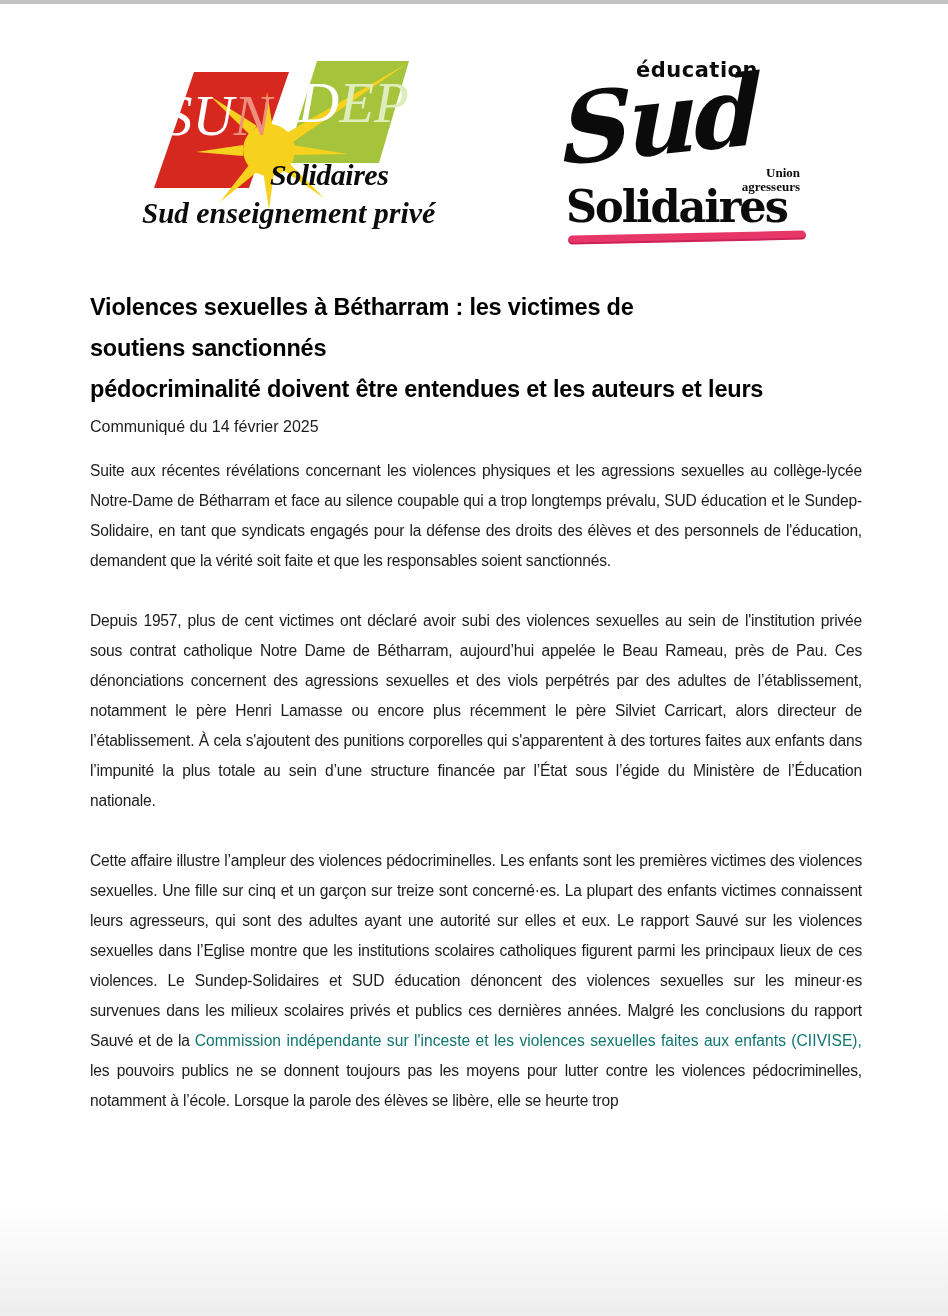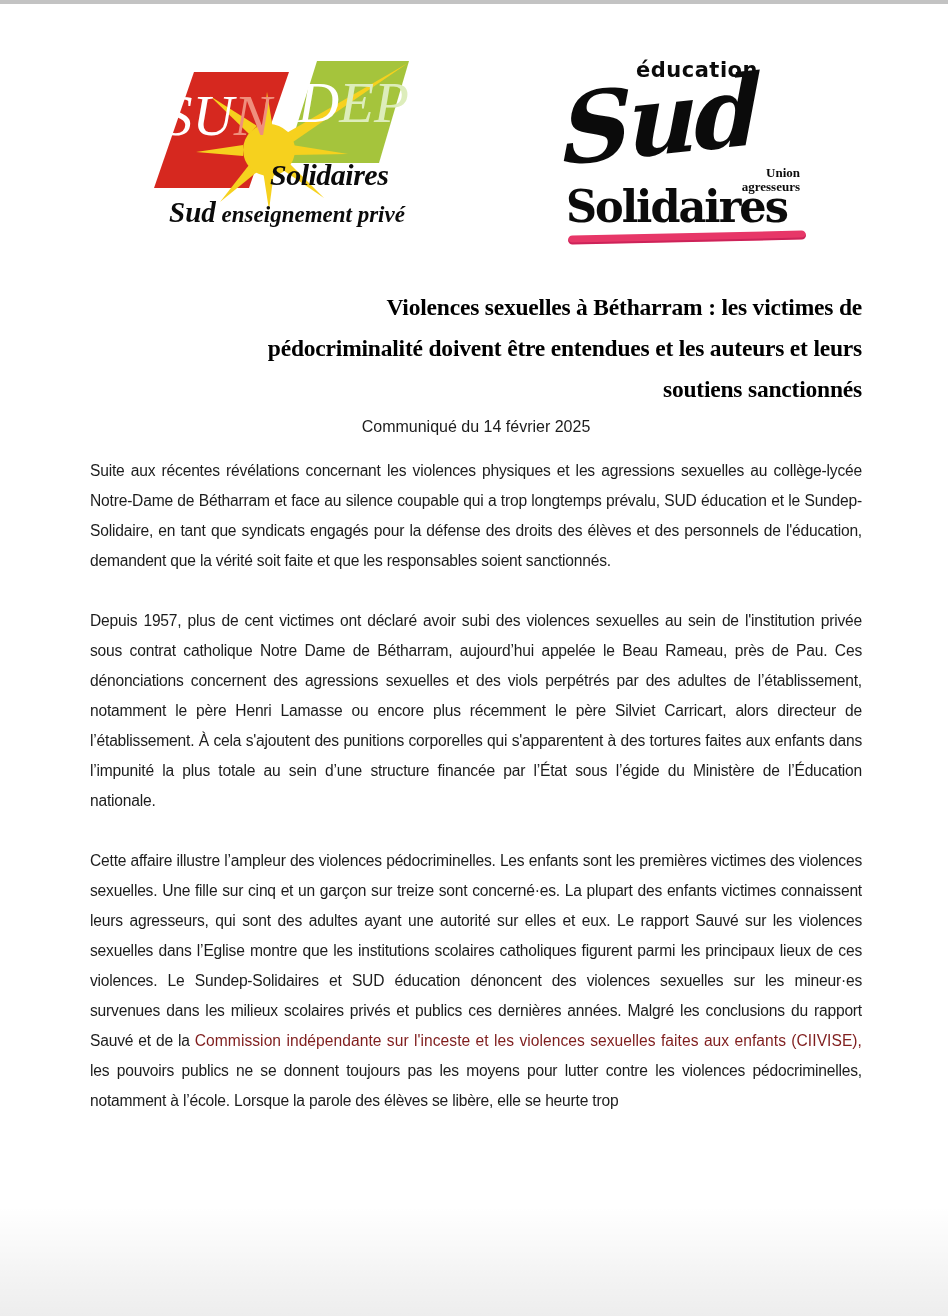--- a/index.html
+++ b/index.html
@@ -30,21 +30,21 @@
     font-style:italic;font-weight:bold;
     font-size:30px;line-height:30px;color:#0b0b0b;
     white-space:nowrap;letter-spacing:-0.5px;
   }
   .ll-caption{
     position:absolute;left:-10px;top:138px;width:290px;
     text-align:center;white-space:nowrap;color:#0b0b0b;
     font-family:"Liberation Serif", serif;font-style:italic;font-weight:bold;
   }
   .ll-caption .cap-sud{font-size:29px;}
-  .ll-caption .cap-rest{font-size:23px;}
+  .ll-caption .cap-rest{font-size:30px;}
 
   
   .logo-right{position:absolute;left:560px;top:56px;width:248px;height:192px;color:#0b0b0b;}
   .rl-education{
     position:absolute;left:76px;top:2px;
     font-family:"DejaVu Sans", sans-serif;font-weight:bold;
     font-size:21px;letter-spacing:0.5px;white-space:nowrap;
   }
   .rl-sud{
     position:absolute;left:2px;top:14px;
@@ -68,35 +68,34 @@
     position:absolute;left:8px;top:177px;width:238px;height:9px;
     background:#e73768;border-radius:5px;
     transform:rotate(-1.2deg);
     box-shadow:inset 0 -2px 0 rgba(170,10,70,0.45);
   }
 
   
   .doc{position:absolute;left:90px;top:287px;width:772px;}
   .doc-title{
     margin:0;color:#000;font-weight:bold;
-    font-size:23.5px;line-height:41px;text-align:right;
+    font-size:23.5px;line-height:41px;text-align:left;
     letter-spacing:-0.2px;
-    font-family:Liberation Serif, serif;
   }
   .doc-title .t-line{white-space:nowrap;}
   .dateline{
     margin:4px 0 16px 0;font-size:16px;line-height:26px;
-    color:#1c1c1c;text-align:center;
+    color:#1c1c1c;text-align:left;
   }
   .para{
     margin:0 0 30px 0;
     font-size:15.6px;line-height:30px;letter-spacing:-0.2px;
     text-align:justify;color:#1c1c1c;
   }
-  .para .alt{color:#7f1d1d;letter-spacing:0.05px;}
+  .para .alt{color:#0f766e;letter-spacing:0.05px;}
 </style>
 </head>
 <body>
 
 <div class="page">
 
   <div class="top-edge"></div>
 
   <div class="logo-left">
     <svg width="265" height="160" viewBox="0 0 265 160">
@@ -139,22 +138,22 @@
       <span>Union</span><br>
       <span>agresseurs</span>
     </div>
     <div class="rl-solidaires">Solidaires</div>
     <div class="rl-underline"></div>
   </div>
 
   <main class="doc">
     <h1 class="doc-title">
       <div class="t-line">Violences sexuelles à Bétharram : les victimes de</div>
+      <div class="t-line">soutiens sanctionnés</div>
       <div class="t-line">pédocriminalité doivent être entendues et les auteurs et leurs</div>
-      <div class="t-line">soutiens sanctionnés</div>
     </h1>
 
     <p class="dateline">Communiqué du 14 février 2025</p>
 
 
     <p class="para">Suite aux récentes révélations concernant les violences physiques et les agressions sexuelles au collège-lycée Notre-Dame de Bétharram et face au silence coupable qui a trop longtemps prévalu, SUD éducation et le Sundep-Solidaire, en tant que syndicats engagés pour la défense des droits des élèves et des personnels de l'éducation, demandent que la vérité soit faite et que les responsables soient sanctionnés.</p>
 
     <p class="para">Depuis 1957, plus de cent victimes ont déclaré avoir subi des violences sexuelles au sein de l'institution privée sous contrat catholique Notre Dame de Bétharram, aujourd’hui appelée le Beau Rameau, près de Pau. Ces dénonciations concernent des agressions sexuelles et des viols perpétrés par des adultes de l’établissement, notamment le père Henri Lamasse ou encore plus récemment le père Silviet Carricart, alors directeur de l’établissement. À cela s'ajoutent des punitions corporelles qui s'apparentent à des tortures faites aux enfants dans l’impunité la plus totale au sein d’une structure financée par l’État sous l’égide du Ministère de l’Éducation nationale.</p>
 
     <p class="para"><span>Cette affaire illustre l’ampleur des violences pédocriminelles. Les enfants sont les premières victimes des violences sexuelles. Une fille sur cinq et un garçon sur treize sont concerné·es. La plupart des enfants victimes connaissent leurs agresseurs, qui sont des adultes ayant une autorité sur elles et eux. Le rapport Sauvé sur les violences sexuelles dans l’Eglise montre que les institutions scolaires catholiques figurent parmi les principaux lieux de ces violences. Le Sundep-Solidaires et SUD éducation dénoncent des violences sexuelles sur les mineur·es survenues dans les milieux scolaires privés et publics ces dernières années. Malgré les conclusions du rapport Sauvé et de la </span><span class="alt">Commission indépendante sur l'inceste et les violences sexuelles faites aux enfants (CIIVISE),</span><span> les pouvoirs publics ne se donnent toujours pas les moyens pour lutter contre les violences pédocriminelles, notamment à l’école. Lorsque la parole des élèves se libère, elle se heurte trop</span></p>

